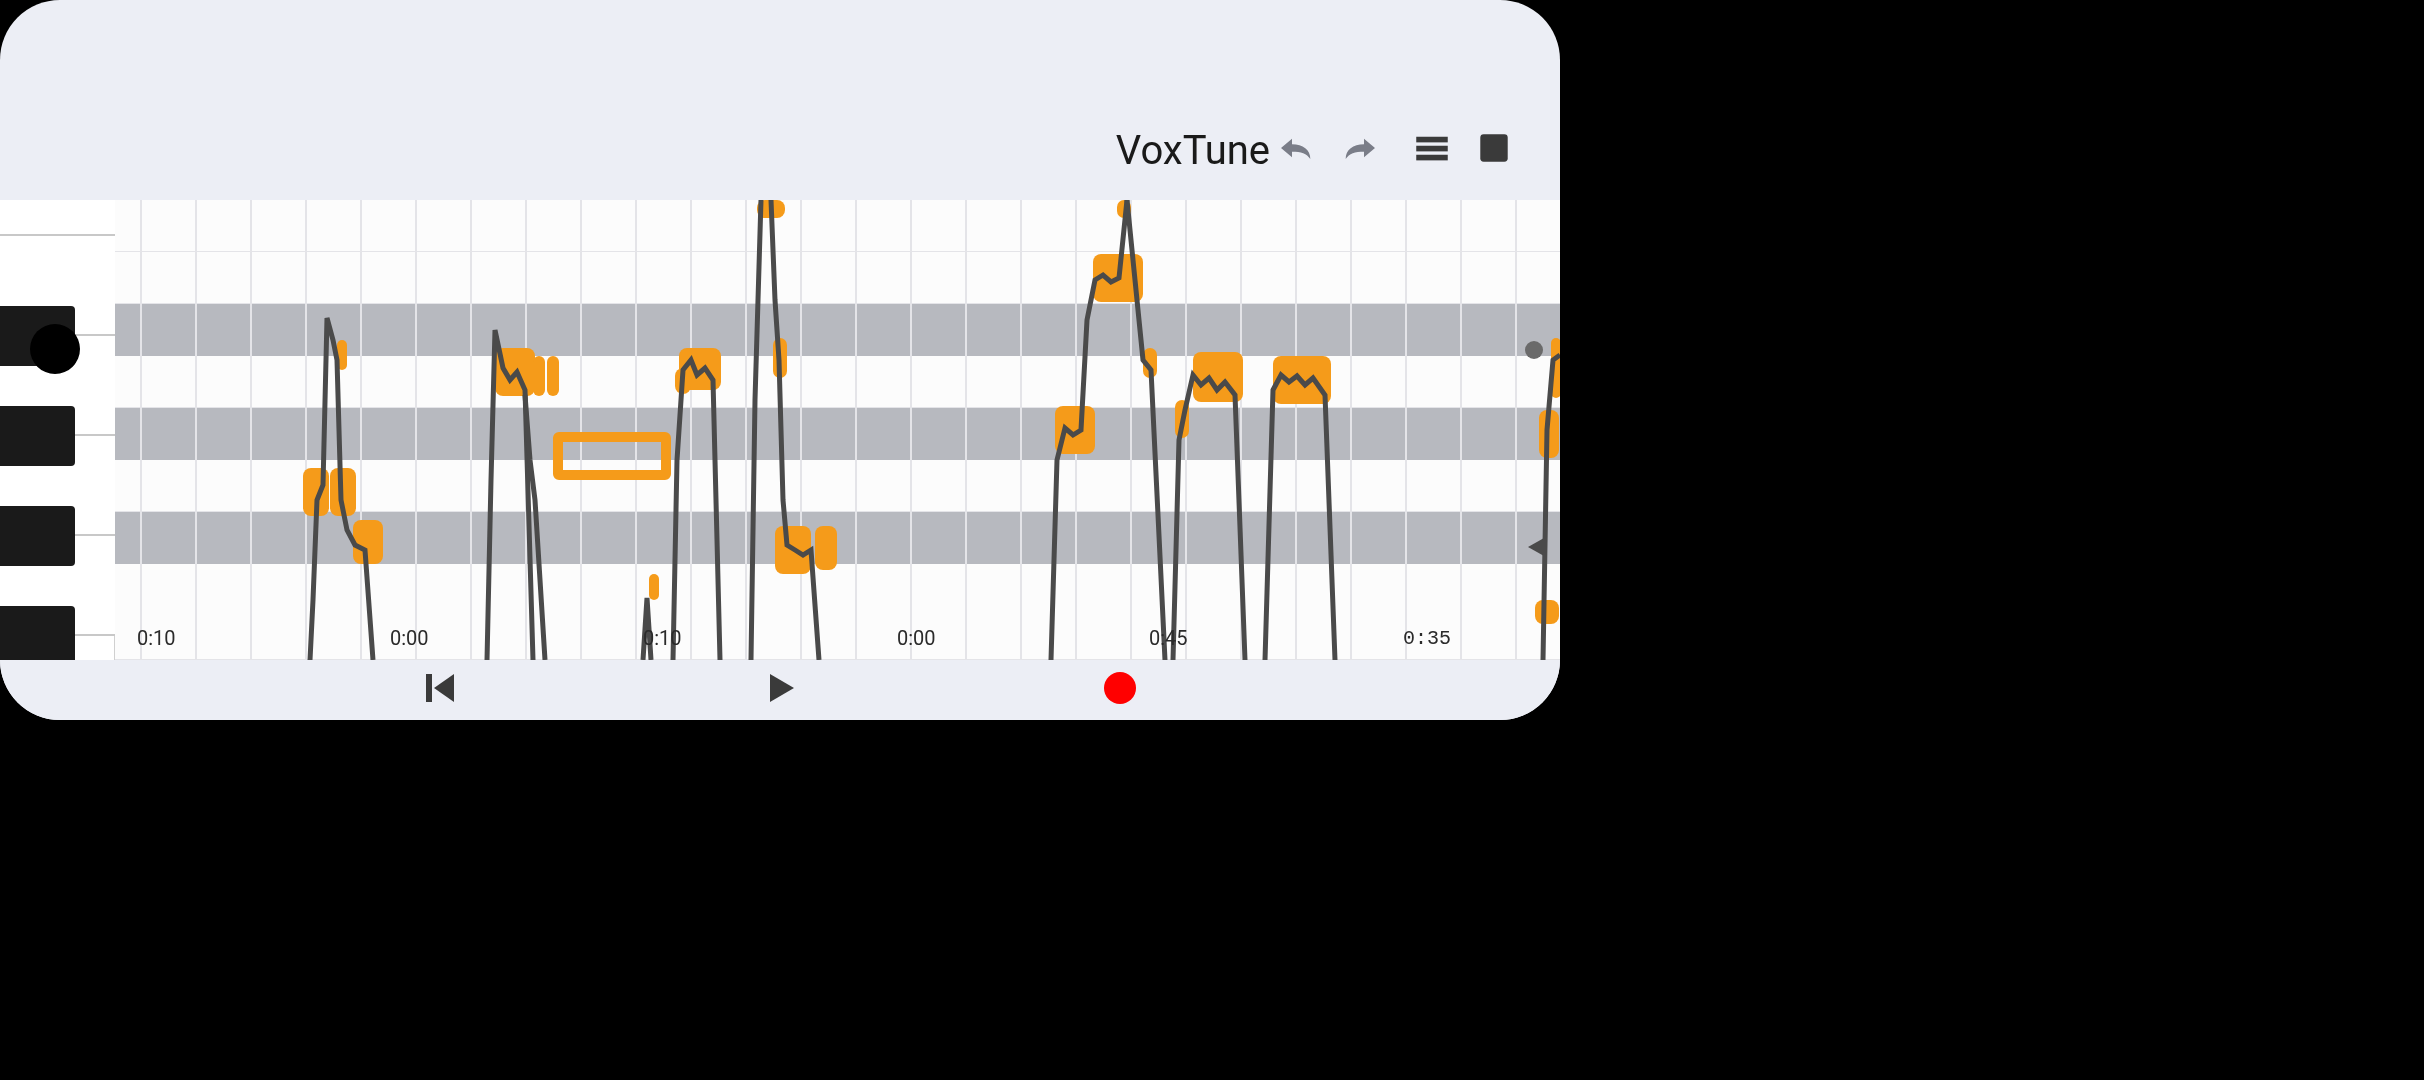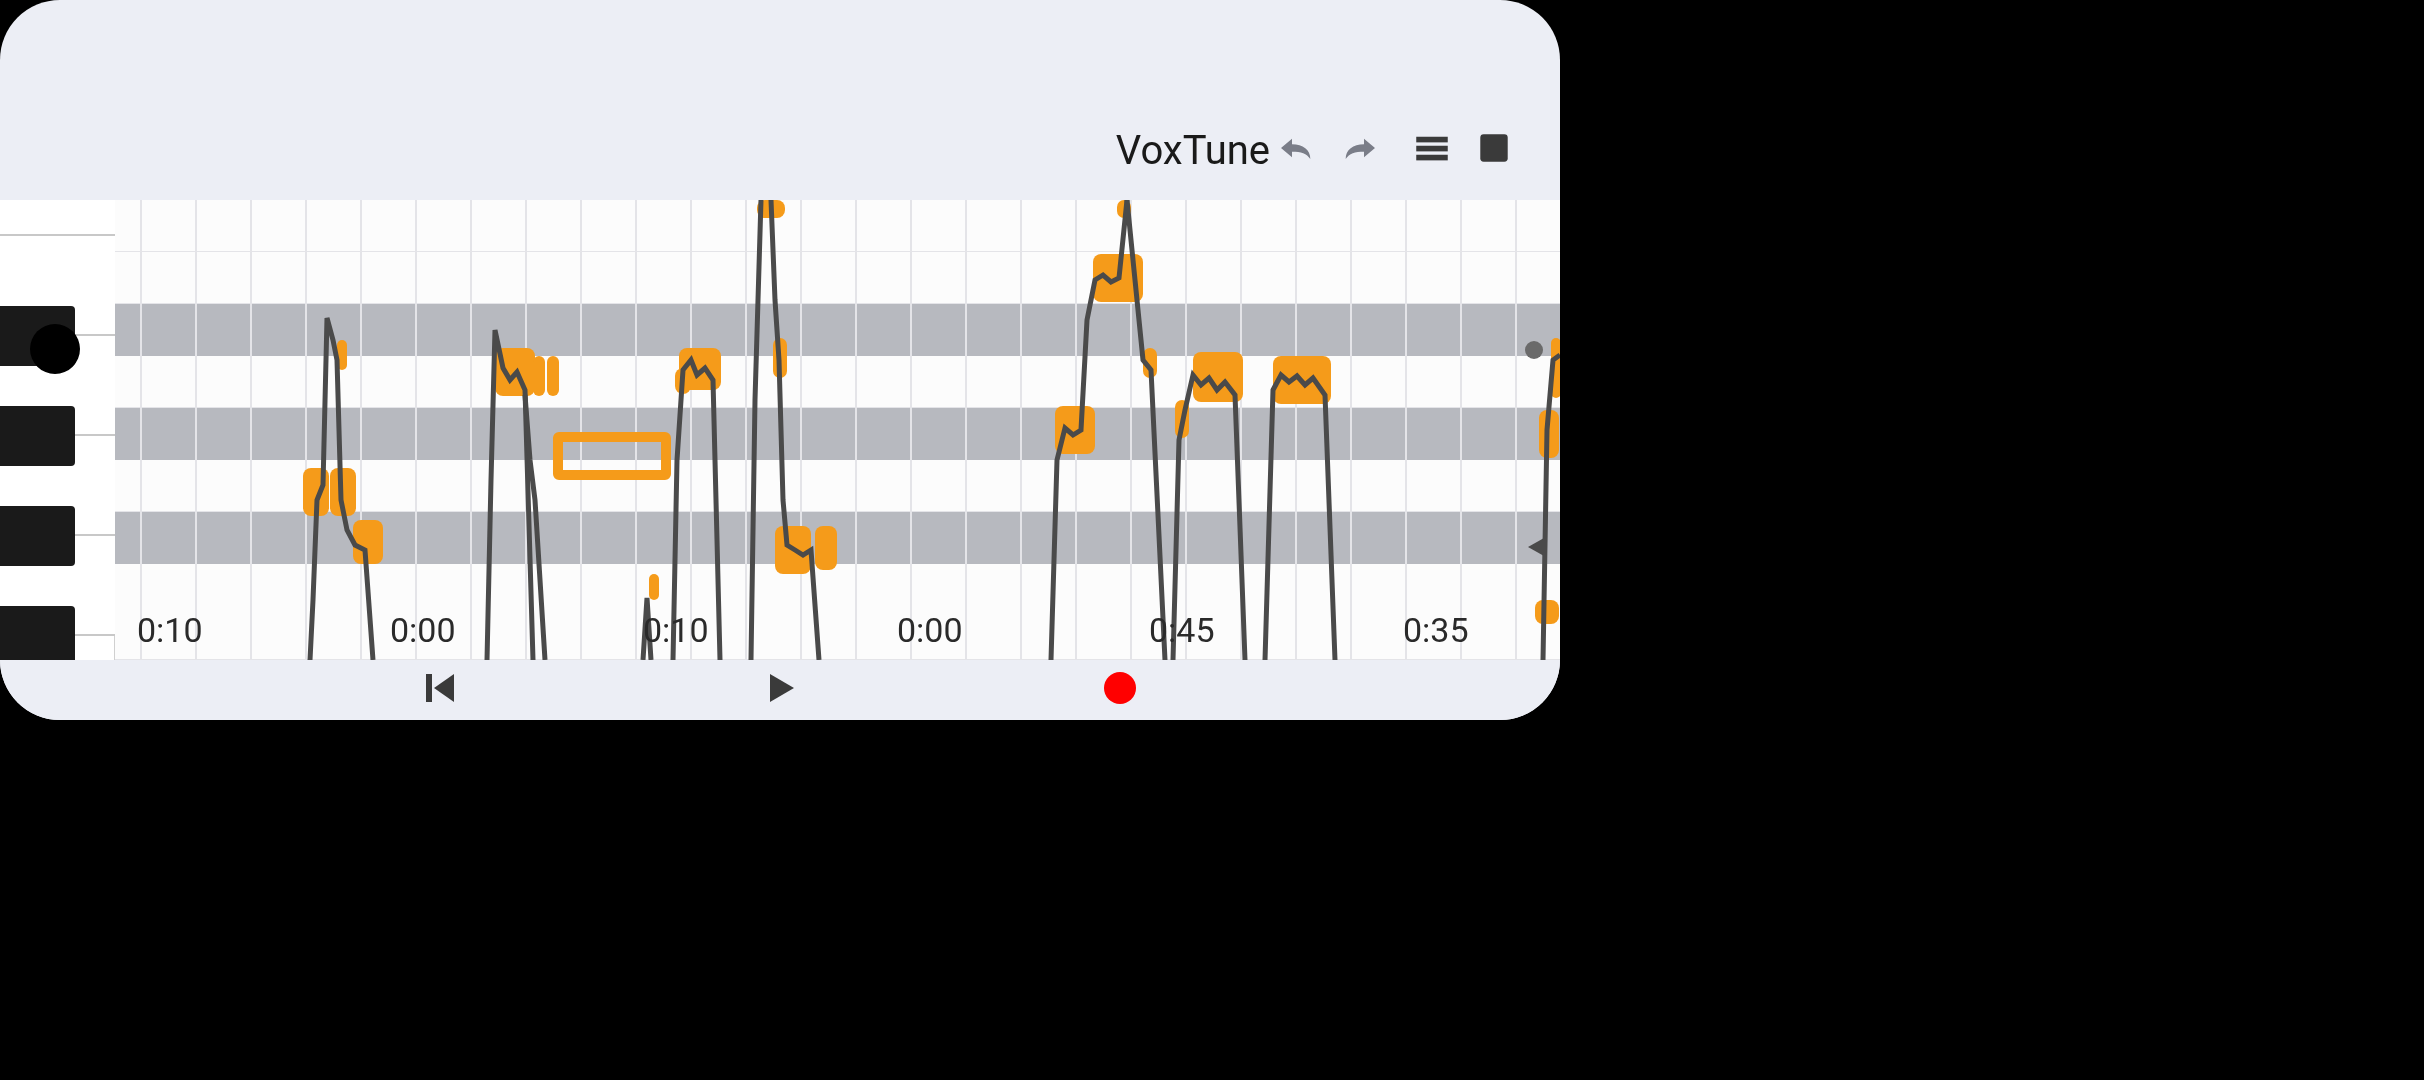--- a/index.html
+++ b/index.html
@@ -91,21 +91,21 @@
   .row-border { border-bottom: 1px solid #e4e4e8; }
   .vline {
     position: absolute;
     top: 0; bottom: 0;
     width: 2px;
     background: #e4e4e8;
   }
   .time-label {
     position: absolute;
     bottom: 10px;
-    font-size: 34px;
+    font-size: 20px;
     color: #2a2a2a;
   }
   .note {
     position: absolute;
     background: #f59b1a;
     border-radius: 8px;
   }
   .note-hollow {
     background: transparent;
     border: 10px solid #f59b1a;
@@ -254,21 +254,21 @@
         <path d="M 1058 460 L 1064 240 L 1070 210 L 1078 175 L 1086 185 L 1094 178 L 1102 190 L 1110 182 L 1120 195 L 1130 460" stroke="#4a4a4a" stroke-width="5" fill="none"></path>
         <path d="M 1150 460 L 1158 190 L 1166 175 L 1174 182 L 1182 176 L 1190 185 L 1198 178 L 1210 195 L 1220 460" stroke="#4a4a4a" stroke-width="5" fill="none"></path>
         <path d="M 1428 460 L 1432 230 L 1438 160 L 1445 155" stroke="#4a4a4a" stroke-width="5" fill="none"></path>
       </svg>
 
       <span class="time-label" style="left:22px;">0:10</span>
       <span class="time-label" style="left:275px;">0:00</span>
       <span class="time-label" style="left:528px;">0:10</span>
       <span class="time-label" style="left:782px;">0:00</span>
       <span class="time-label" style="left:1034px;">0:45</span>
-      <span class="time-label" style="left:1288px;">0:35</span>
+      <span class="time-label" style="left:1288px;font-family:Liberation Mono, monospace;">0:35</span>
     </div>
 
     <div class="side-markers">
       <svg width="20" height="20" style="position:absolute; top:140px; right:6px;">
         <circle cx="10" cy="10" r="9" fill="#6a6a6a"></circle>
       </svg>
       <svg width="22" height="22" style="position:absolute; top:336px; right:4px;">
         <path d="M20 2 L20 20 L4 11 Z" fill="#4a4a4a"></path>
       </svg>
     </div>

